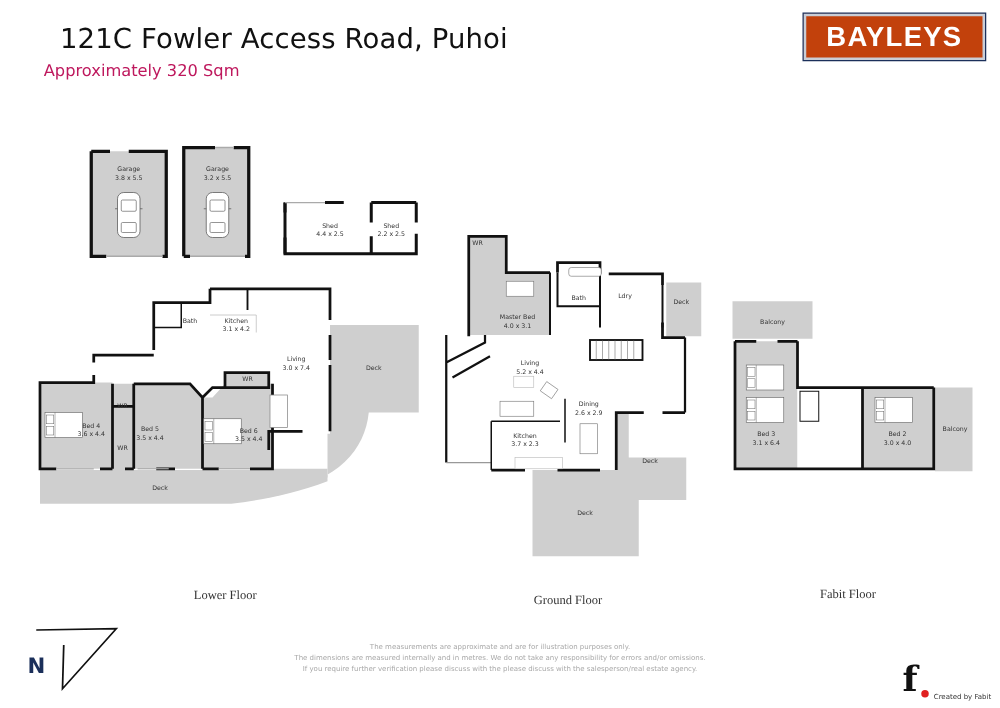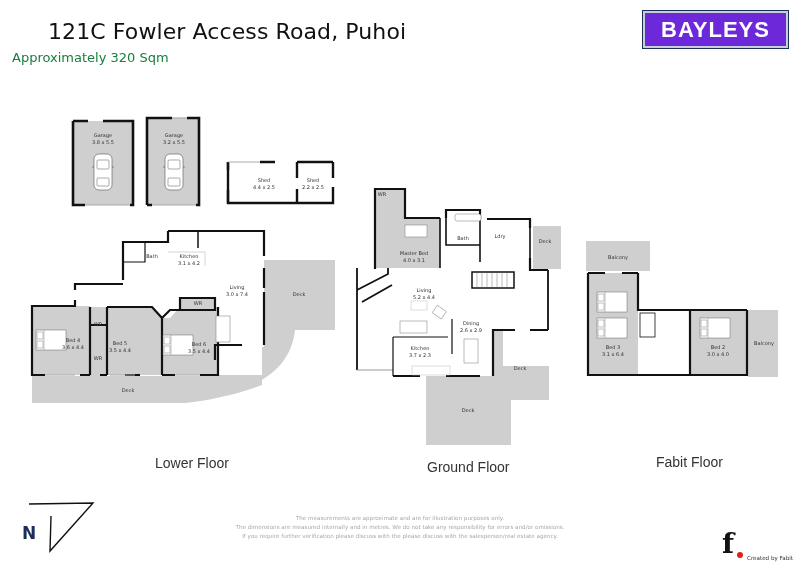--- a/index.html
+++ b/index.html
@@ -1,23 +1,23 @@
 <!DOCTYPE html>
 <html><head>
 <meta charset="utf-8">
 <style>
   * { margin:0; padding:0; box-sizing:border-box; }
   html, body { width:800px; height:566px; background:#ffffff; overflow:hidden; }
   body { position:relative; font-family:"Liberation Sans", sans-serif; color:#1a1a1a; }
   .title { position:absolute; left:22px; top:19px; font-size:22px; color:#111; letter-spacing:0.1px; font-family:"DejaVu Sans", sans-serif; font-weight:normal;margin-left:26px; }
-  .subtitle { position:absolute; left:12px; top:50px; font-size:13px; color:#15803d; font-family:"DejaVu Sans", sans-serif; }
-  .logo { position:absolute; left:643px; top:11px; width:144px; width:145px; height:37px; background:#6d28d9; border:2px solid #c9cdd6; outline:1px solid #1b2f5a; display:flex; align-items:center; justify-content:center; }
+  .subtitle { position:absolute; left:35px; top:50px; font-size:13px; color:#be185d; font-family:"DejaVu Sans", sans-serif; }
+  .logo { position:absolute; left:643px; top:11px; width:144px; width:145px; height:37px; background:#c2410c; border:2px solid #c9cdd6; outline:1px solid #1b2f5a; display:flex; align-items:center; justify-content:center; }
   .logo span { color:#ffffff; font-weight:bold; font-size:22px; letter-spacing:1px; font-family:"Liberation Sans", sans-serif; }
   svg.plan { position:absolute; left:0; top:0; }
-  .floor-label { position:absolute; font-size:14px; color:#333; font-family:Liberation Sans, sans-serif; }
+  .floor-label { position:absolute; font-size:10px; color:#333; font-family:Liberation Serif, serif;margin-top:16px; }
   .north-n { position:absolute; left:22px; top:523px; font-size:17px; font-weight:bold; color:#1b2f5a; font-family:"DejaVu Sans", sans-serif; }
   .disclaimer { position:absolute; left:190px; top:514px; width:420px; text-align:center; }
   .disclaimer h4 { font-size:8.5px; font-weight:bold; color:#111; font-family:"DejaVu Sans", sans-serif; margin-bottom:2px; }
   .disclaimer p { font-size:5.6px; color:#a8a8a8; line-height:9px; font-family:"DejaVu Sans", sans-serif; white-space:nowrap; }
   .fabit-f { position:absolute; left:722px; top:527px; font-family:"DejaVu Serif", serif; font-weight:bold; font-size:28px; color:#111; }
   .fabit-dot { position:absolute; left:737px; top:552px; width:6px; height:6px; border-radius:50%; background:#e02020; }
   .fabit-text { position:absolute; left:747px; top:555px; font-size:5.6px; color:#333; font-family:"DejaVu Sans", sans-serif; }
   .rl { font-family:"DejaVu Sans", sans-serif; font-size:5px; fill:#333; text-anchor:middle; }
 </style>
 </head>

